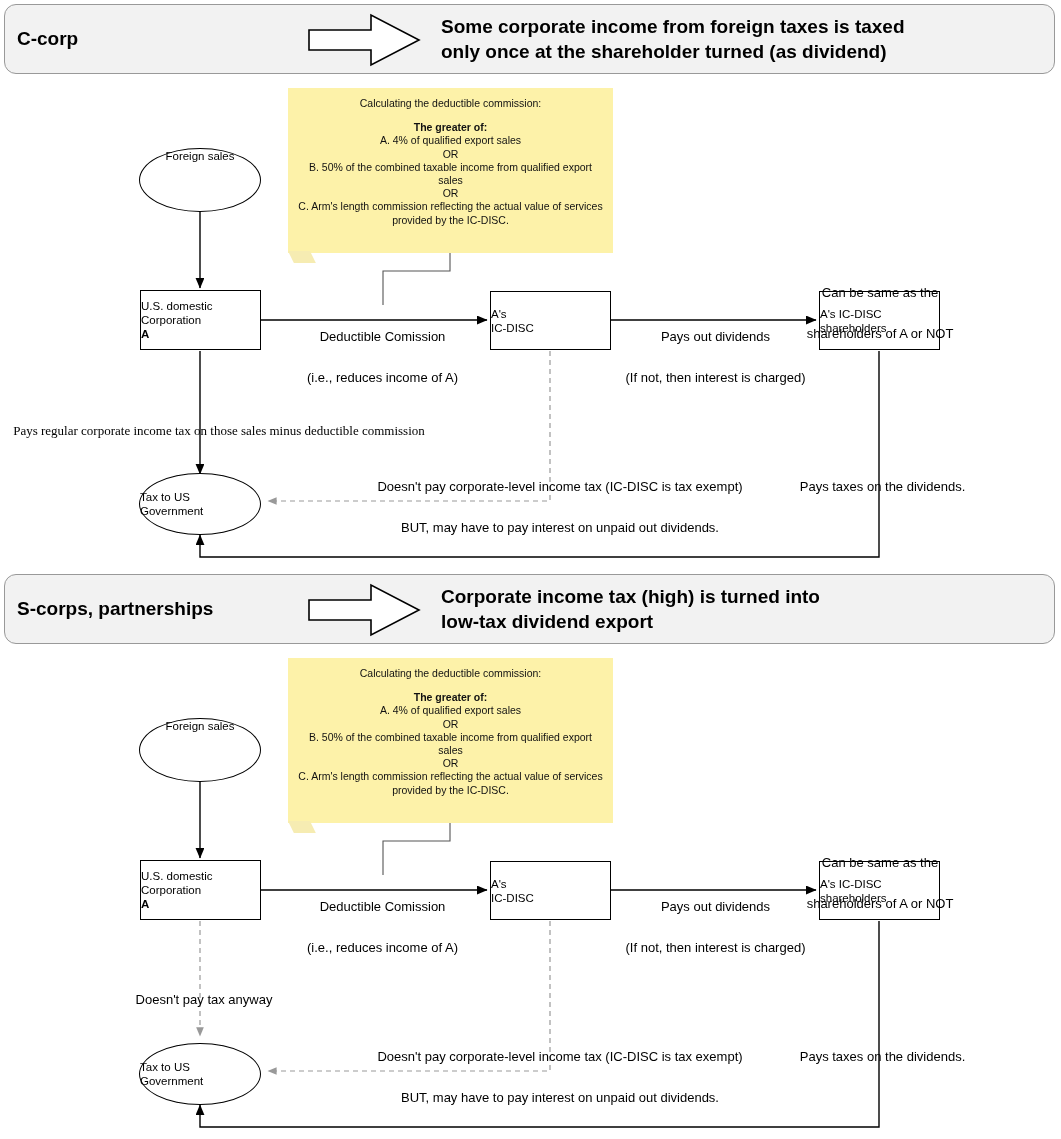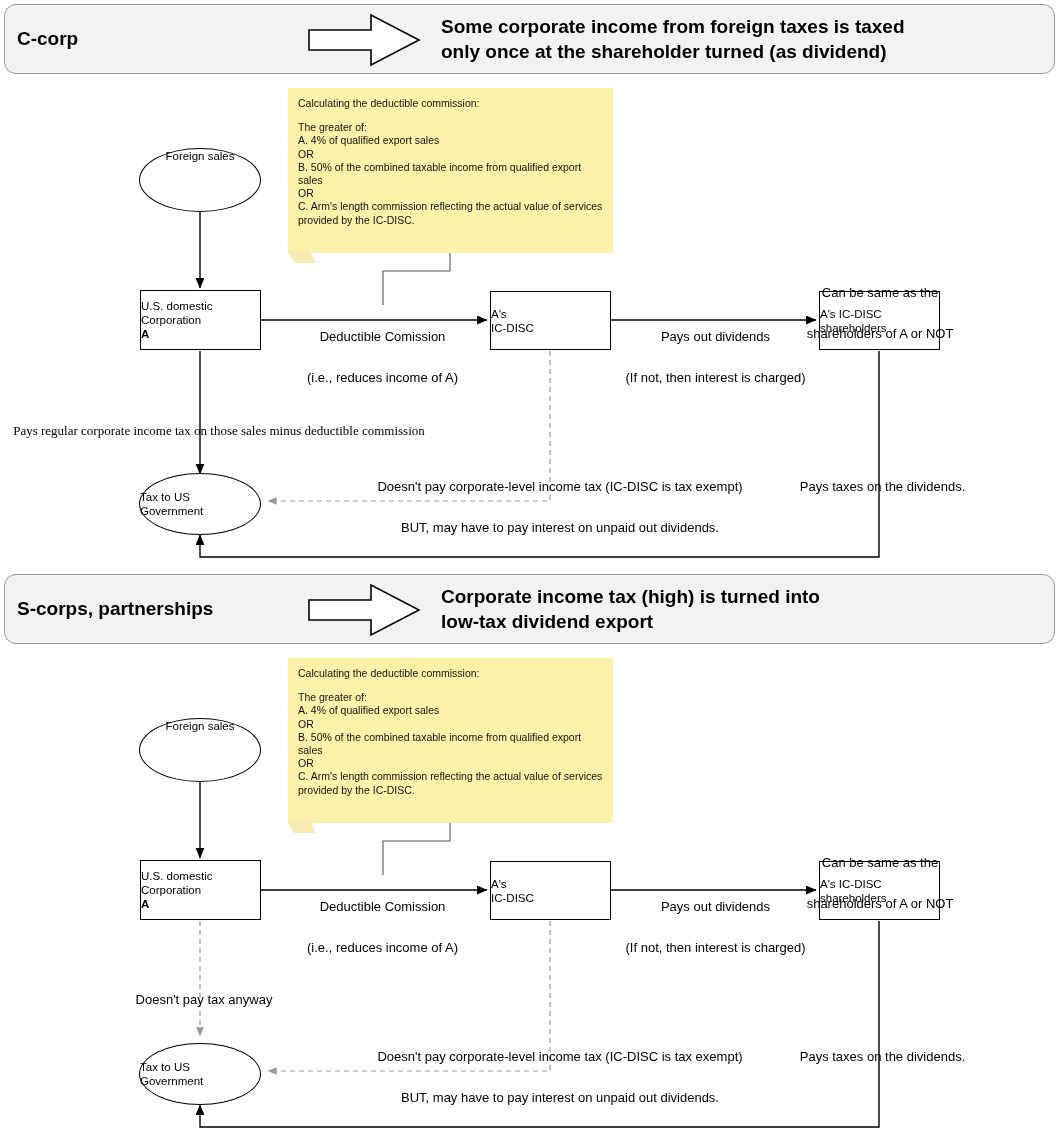--- a/index.html
+++ b/index.html
@@ -94,23 +94,23 @@
   .note .fold{
     position:absolute;
     left:0;
     bottom:-10px;
     width:22px;
     height:12px;
     background:#f6ecb2;
     transform:skewX(26deg);
     transform-origin:top left;
   }
-  .note .t{ margin:0; }
+  .note .t{ margin:0;text-align:center; }
   .note .gap{ height:11px; }
-  .note .bold{ font-weight:normal; }
+  .note .bold{ font-weight:bold; }
 
   
   .lbl{
     position:absolute;
     font-size:13px;
     line-height:13.5px;
     color:#000;
     white-space:pre;
   }
   .lbl.c{ text-align:center; }

